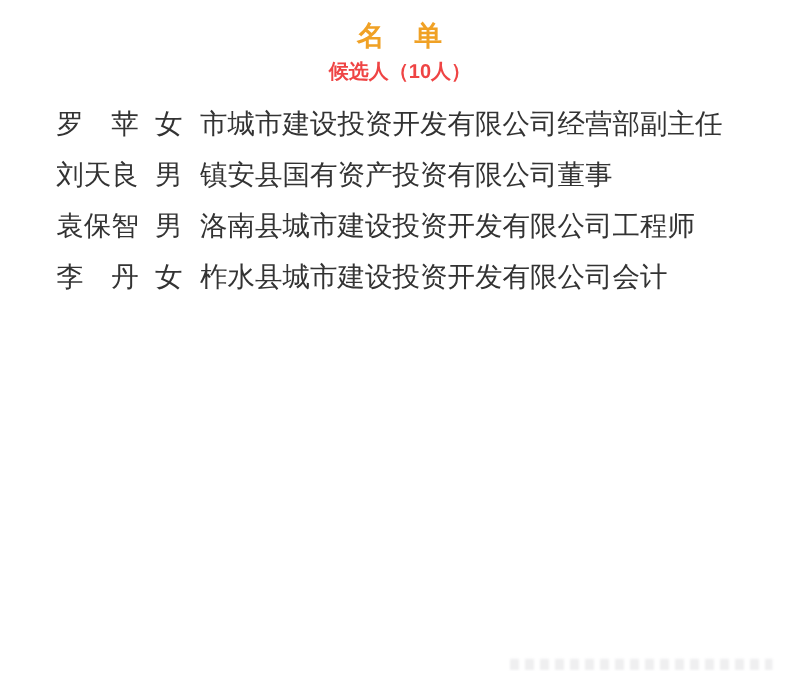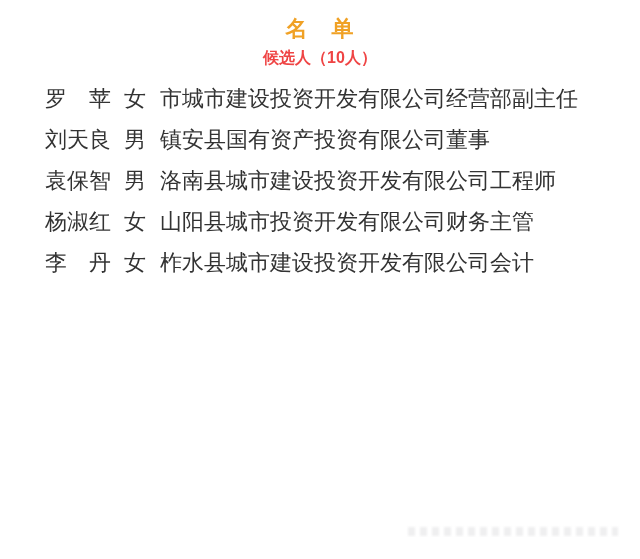--- a/index.html
+++ b/index.html
@@ -79,21 +79,18 @@
     <p class="entry">
       <span class="c-name">罗　苹</span><span class="c-gender">女</span><span class="c-position">市城市建设投资开发有限公司经营部副主任</span>
     </p>
     <p class="entry">
       <span class="c-name">刘天良</span><span class="c-gender">男</span><span class="c-position">镇安县国有资产投资有限公司董事</span>
     </p>
     <p class="entry">
       <span class="c-name">袁保智</span><span class="c-gender">男</span><span class="c-position">洛南县城市建设投资开发有限公司工程师</span>
     </p>
     <p class="entry">
-      <span class="c-name">杨淑红</span><span class="c-gender">女</span><span class="c-position">山阳县城市投资开发有限公司财务主管</span>
-    </p>
-    <p class="entry">
       <span class="c-name">李　丹</span><span class="c-gender">女</span><span class="c-position">柞水县城市建设投资开发有限公司会计</span>
     </p>
   </div>
 
   <div class="faint-watermark"></div>
 </div>
 
 </body></html>

